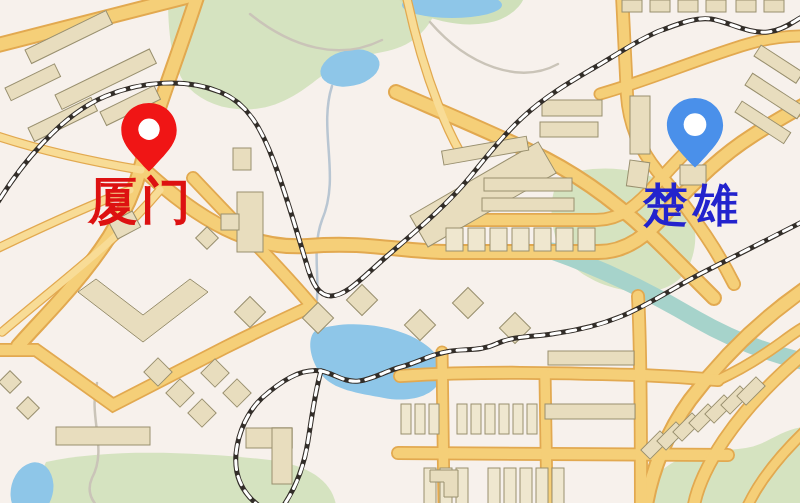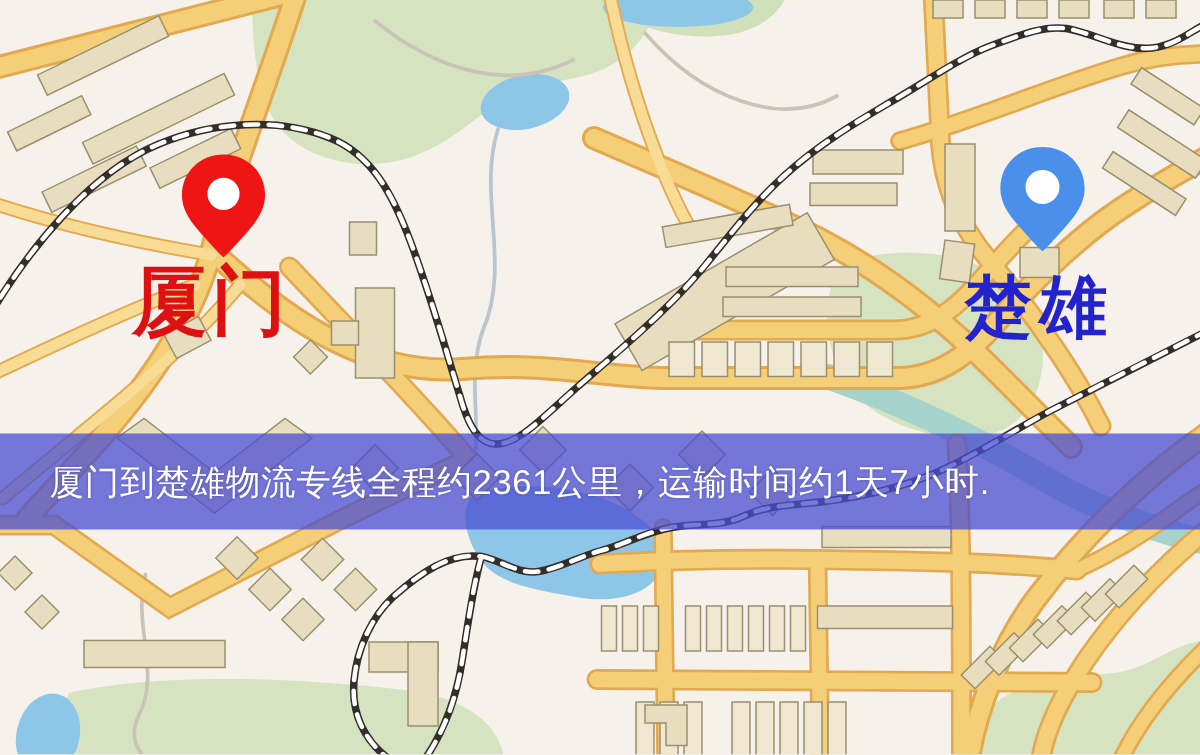--- a/index.html
+++ b/index.html
@@ -264,17 +264,14 @@
   <div class="marker pin-dest">
     <svg viewBox="0 0 60 72" width="60" height="71">
       <path d="M30 1 C14 1 1.5 13 1.5 29 C1.5 41 10 50 18 59 C23 64.5 27 69 30 71.5 C33 69 37 64.5 42 59 C50 50 58.5 41 58.5 29 C58.5 13 46 1 30 1 Z" fill="#4a90ea"></path>
       <circle cx="30" cy="28" r="11.5" fill="#ffffff"></circle>
     </svg>
   </div>
 
   <div class="place-label label-origin">厦门</div>
   <div class="place-label label-dest">楚雄</div>
 
-  <div class="banner">
-    <span>厦门到楚雄物流专线全程约2361公里，运输时间约1天7小时.</span>
-  </div>
 
 </div>
 
 </body></html>

